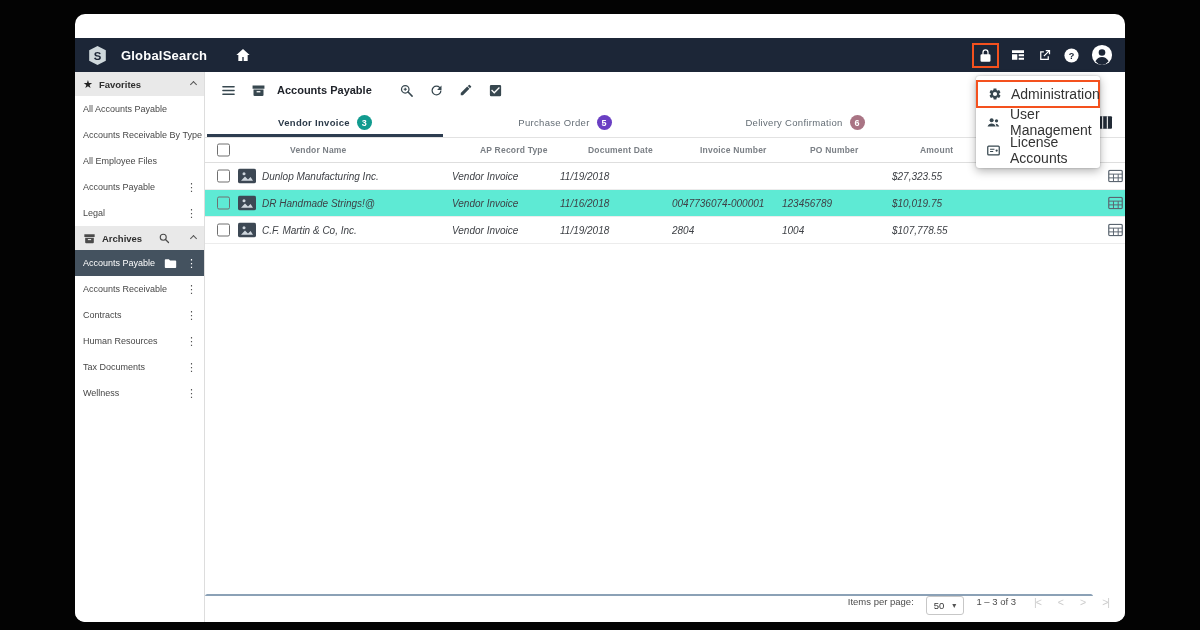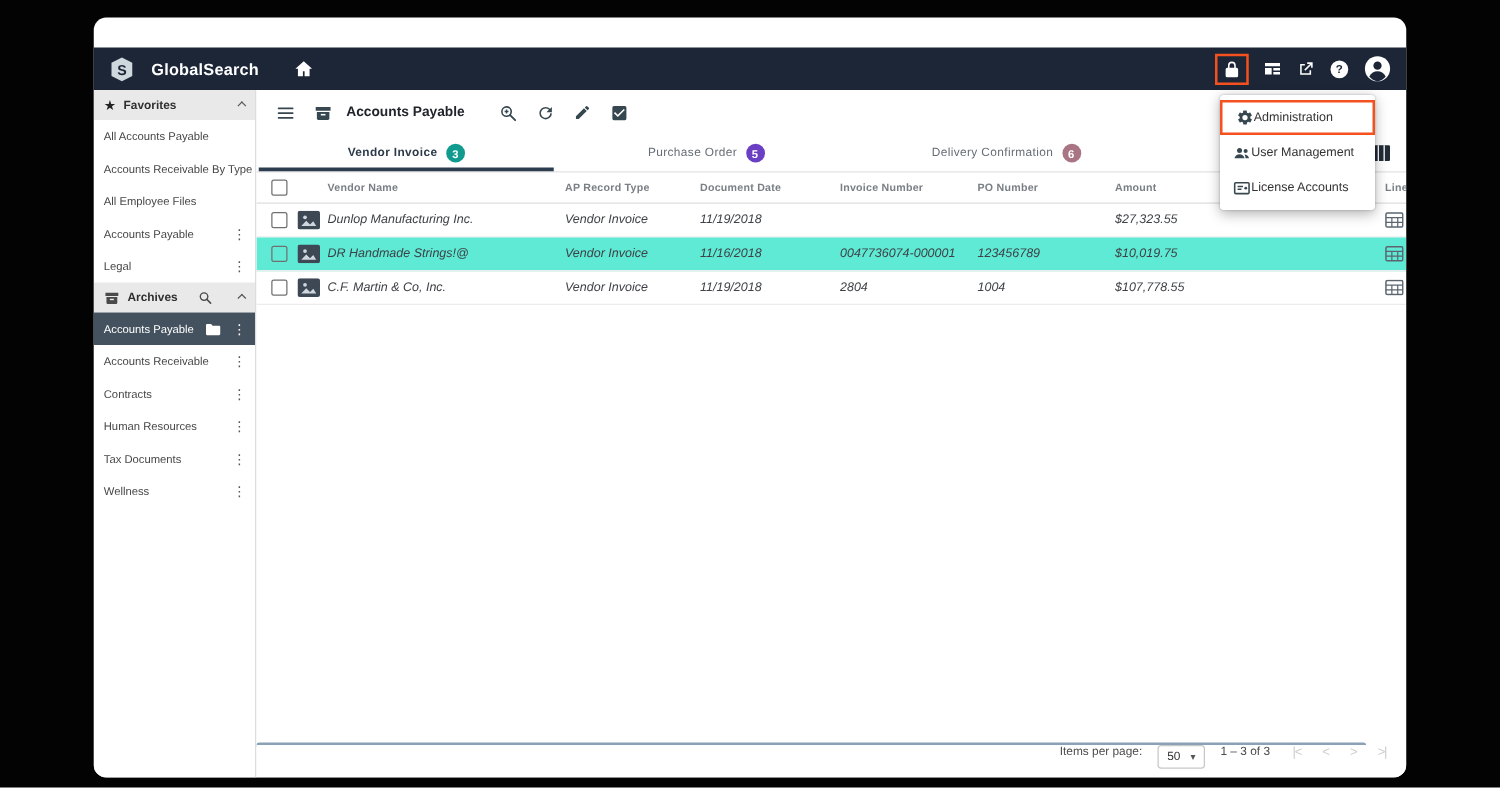--- a/index.html
+++ b/index.html
@@ -17,22 +17,22 @@
             display:flex; align-items:center; padding:0 12px; z-index:20; }
   .brand { color:#fff; font-size:13px; font-weight:bold; margin-left:13px; letter-spacing:.2px; }
   .home-btn { margin-left:28px; display:flex; cursor:pointer; }
   .hdr-right { margin-left:auto; display:flex; align-items:center; gap:11px; }
   .hdr-ic { display:flex; cursor:pointer; }
   .anno { border:2px solid #f4511e; padding:3px 4px; display:flex; align-items:center; }
 
   
   .menu { position:absolute; top:62px; right:25px; width:124px; background:#fff; border-radius:3px;
           box-shadow:0 3px 10px rgba(0,0,0,.3),0 0 2px rgba(0,0,0,.25); padding:4px 0; z-index:60; }
-  .menu-item { height:28px; display:flex; align-items:center; gap:0; padding:0 10px;
-               font-size:10px; color:#333; cursor:pointer; }
+  .menu-item { height:28px; display:flex; align-items:center; gap:9px; padding:0 10px;
+               font-size:14px; color:#333; cursor:pointer; }
   .menu-item.annotated { border:2px solid #f4511e; }
   .mi-icon { display:flex; width:15px; justify-content:center; }
 
   
   .sidebar { position:absolute; top:58px; left:0; width:130px; bottom:0; background:#fff;
              border-right:1px solid #ddd; overflow:hidden; z-index:5; }
   .sec { height:24px; background:#e9e9e9; display:flex; align-items:center; gap:6px;
          padding:0 8px; font-size:9.5px; color:#2f2f2f; font-weight:bold; }
   .chev { width:5px; height:5px; border-left:1.4px solid #555; border-top:1.4px solid #555;
           transform:rotate(45deg); display:inline-block; margin-left:auto; }
@@ -57,21 +57,21 @@
   .tab { flex:1; display:flex; align-items:center; justify-content:center; gap:7px;
          font-size:9.5px; color:#646d75; position:relative; letter-spacing:.3px; cursor:pointer; }
   .tab.active { color:#2c3a49; font-weight:bold; }
   .tab.active::after { content:""; position:absolute; left:2px; right:2px; bottom:0; height:3px; background:#2d3d50; }
   .badge { width:15px; height:15px; border-radius:50%; display:flex; align-items:center;
            justify-content:center; color:#fff; font-size:9px; font-weight:bold; }
   .cols-btn { position:absolute; right:12px; top:7px; cursor:pointer; }
 
   .thead { height:25px; position:relative; border-bottom:1px solid #dedede; }
   .hcell { position:absolute; top:50%; transform:translateY(-50%); font-size:8.5px; font-weight:bold;
-           color:#7a7f85; white-space:nowrap; letter-spacing:.2px; }
+           color:#7a7f85; white-space:nowrap; letter-spacing:.2px;margin-left:28px; }
   .trow { height:27px; position:relative; border-bottom:1px solid #ececec; }
   .trow.selected { background:#5eead4; }
   .cell { position:absolute; top:50%; transform:translateY(-50%); font-size:10px; color:#3e4146; white-space:nowrap;font-style:italic; }
   .cb { position:absolute; top:50%; transform:translateY(-50%); width:13px; height:13px;
         border:1.5px solid #707070; border-radius:2px; background:transparent; cursor:pointer; }
   .icn { position:absolute; top:50%; transform:translateY(-50%); display:flex; }
 
   .col-cb    { left:12px; }
   .col-thumb { left:33px; }
   .col-vendor{ left:57px; }

